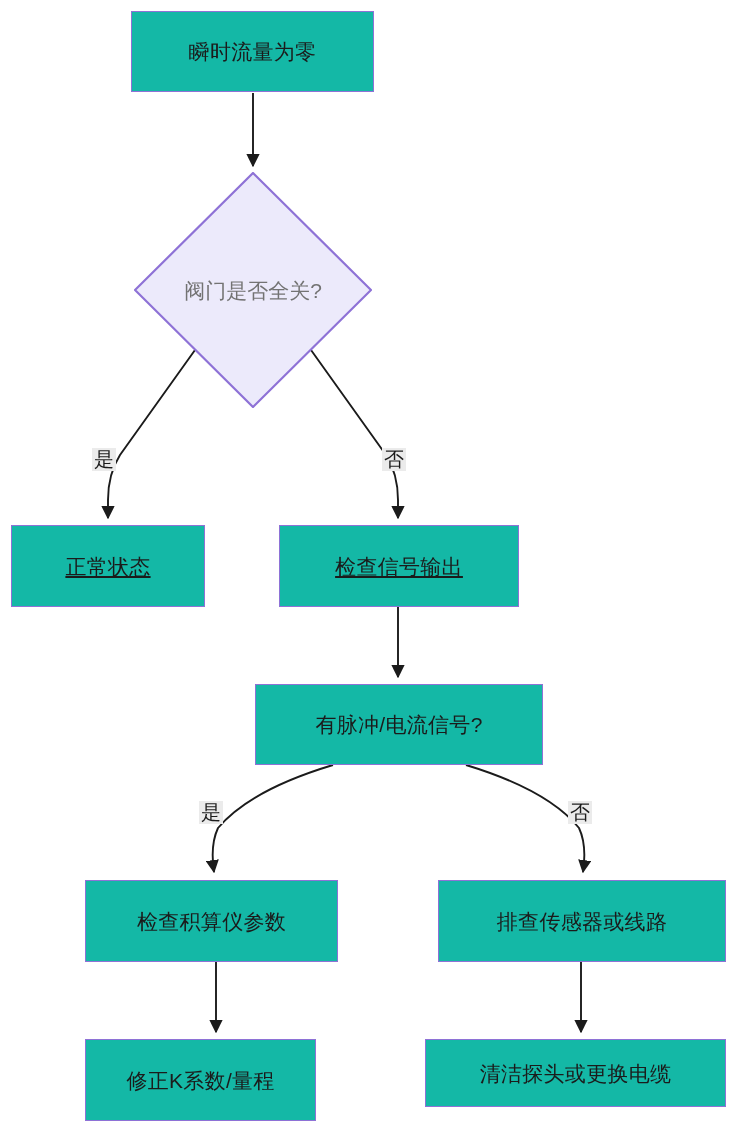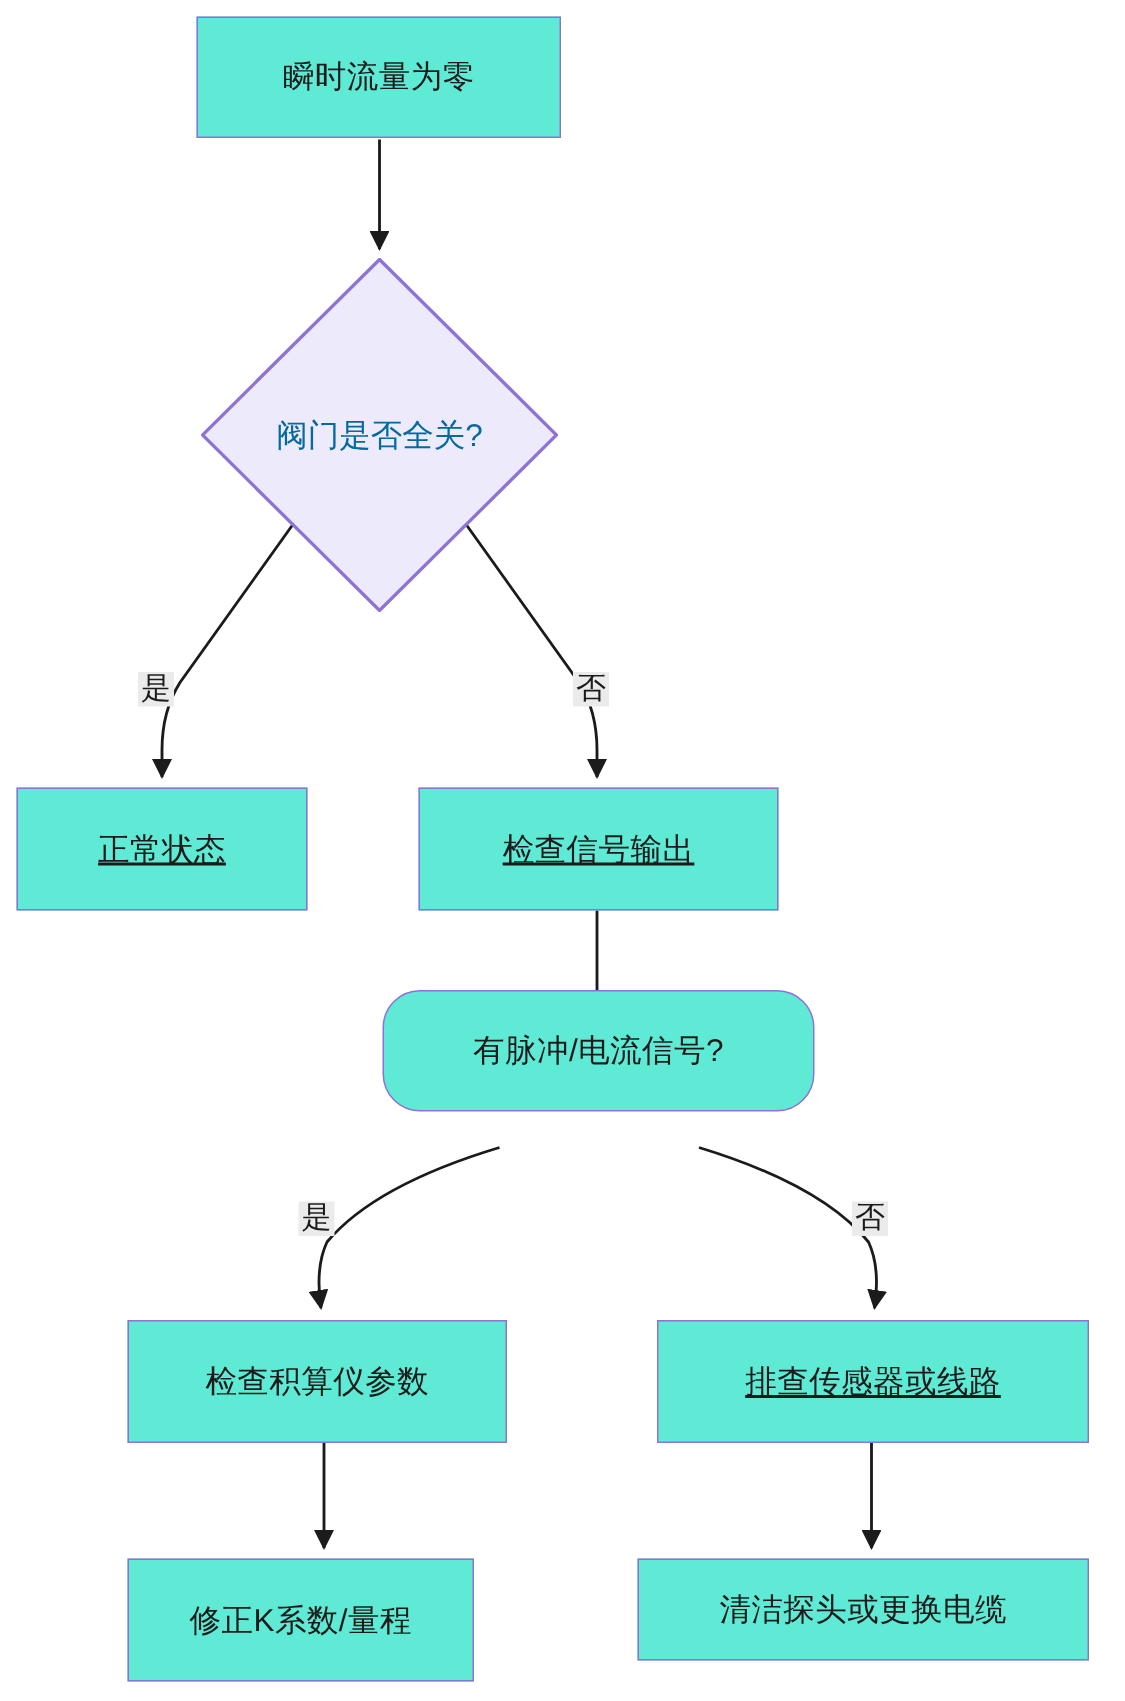--- a/index.html
+++ b/index.html
@@ -21,21 +21,21 @@
     position: absolute;
     left: 0;
     top: 0;
     width: 750px;
     height: 1134px;
     pointer-events: none;
   }
   .node {
     position: absolute;
     box-sizing: border-box;
-    background: #5eead4;
+    background: #14b8a6;
     border: 1.6px solid #8E72D6;
     display: flex;
     align-items: center;
     justify-content: center;
     color: #1b1b1b;
     font-size: 21px;
     letter-spacing: 0.3px;
     white-space: nowrap;
   }
   .node-label {
@@ -52,21 +52,21 @@
     position: absolute;
     left: 0;
     top: 0;
     width: 100%;
     height: 100%;
   }
   .diamond-wrap .node-label {
     position: relative;
     z-index: 2;
     font-size: 21px;
-    color: #0369a1;
+    color: #737373;
     white-space: nowrap;
   }
   .edge-label {
     position: absolute;
     background: #EBEBEB;
     color: #1b1b1b;
     font-size: 20px;
     line-height: 1.05;
     padding: 1px 2px;
     white-space: nowrap;
@@ -113,29 +113,29 @@
   </div>
 
   <div class="node" style="left:11px; top:525px; width:194px; height:82px;text-decoration:underline;">
     <span class="node-label">正常状态</span>
   </div>
 
   <div class="node" style="left:279px; top:525px; width:240px; height:82px;text-decoration:underline;">
     <span class="node-label">检查信号输出</span>
   </div>
 
-  <div class="node" style="left:255px; top:660px; width:288px; height:81px;border-radius:25px;">
+  <div class="node" style="left:255px; top:684px; width:288px; height:81px;">
     <span class="node-label">有脉冲/电流信号?</span>
   </div>
 
   <div class="node" style="left:85px; top:880px; width:253px; height:82px;">
     <span class="node-label">检查积算仪参数</span>
   </div>
 
-  <div class="node" style="left:438px; top:880px; width:288px; height:82px;text-decoration:underline;">
+  <div class="node" style="left:438px; top:880px; width:288px; height:82px;">
     <span class="node-label">排查传感器或线路</span>
   </div>
 
   <div class="node" style="left:85px; top:1039px; width:231px; height:82px;">
     <span class="node-label">修正K系数/量程</span>
   </div>
 
   <div class="node" style="left:425px; top:1039px; width:301px; height:68px;">
     <span class="node-label">清洁探头或更换电缆</span>
   </div>

